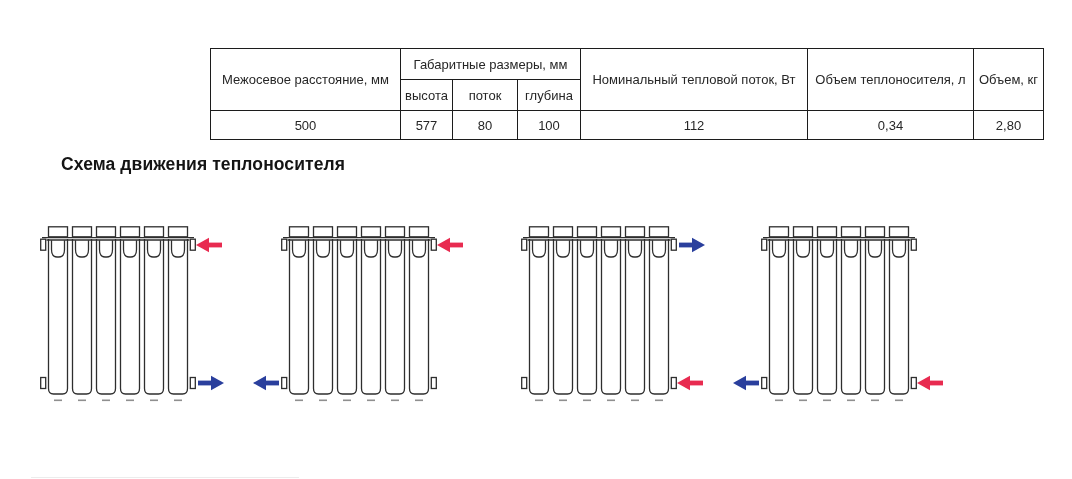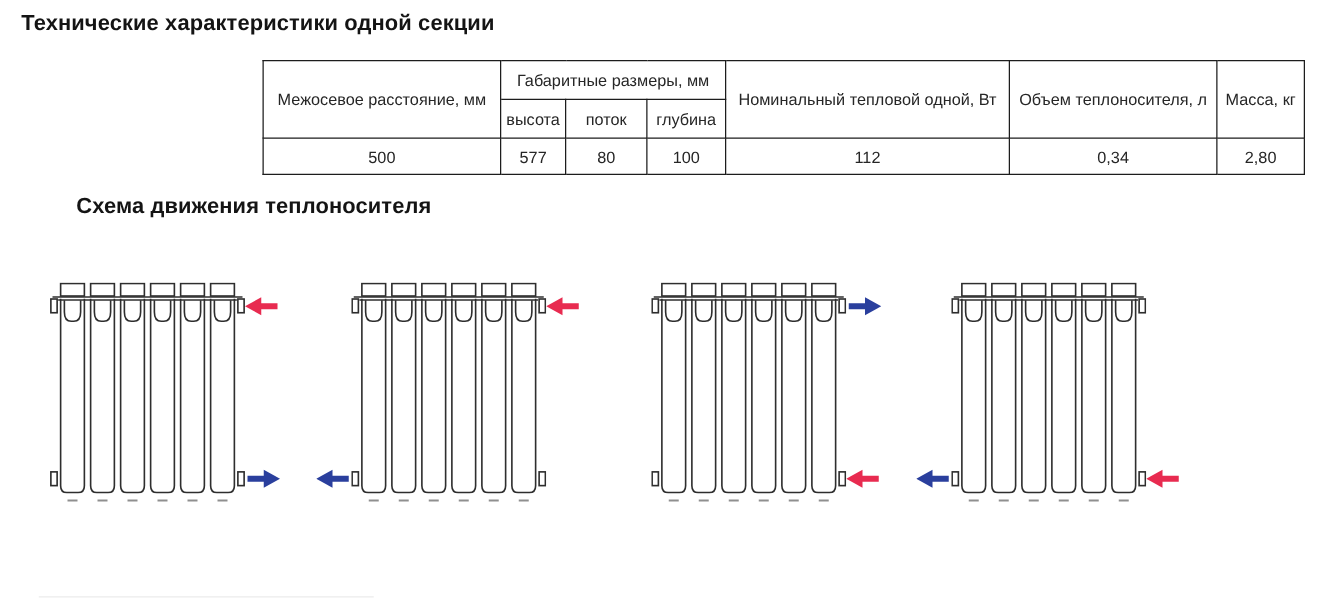--- a/index.html
+++ b/index.html
@@ -43,39 +43,38 @@
   .bottom-rule {
     position:absolute; left:31px; top:477px; width:268px; height:1px;
     background:#ececec;
   }
 </style>
 </head>
 <body>
 
 <div class="page">
 
-  <div class="title" id="title-specs">Технические характеристики одной секции</div>
 
   <table class="specs">
     <colgroup>
       <col style="width:190px">
         <col style="width:52px">
         <col style="width:65px">
       <col style="width:63px">
         <col style="width:227px">
         <col style="width:166px">
       <col style="width:70px">
     </colgroup>
     <thead>
       <tr class="hrow1">
         <th rowspan="2">Межосевое расстояние, мм</th>
         <th colspan="3">Габаритные размеры, мм</th>
-        <th rowspan="2">Номинальный тепловой одной, Вт</th>
+        <th rowspan="2">Номинальный тепловой поток, Вт</th>
         <th rowspan="2">Объем теплоносителя, л</th>
-        <th rowspan="2">Масса, кг</th>
+        <th rowspan="2">Объем, кг</th>
       </tr>
       <tr class="hrow2">
         <th>высота</th>
         <th>поток</th>
         <th>глубина</th>
       </tr>
     </thead>
     <tbody>
       <tr class="vrow">
         <td>500</td>

